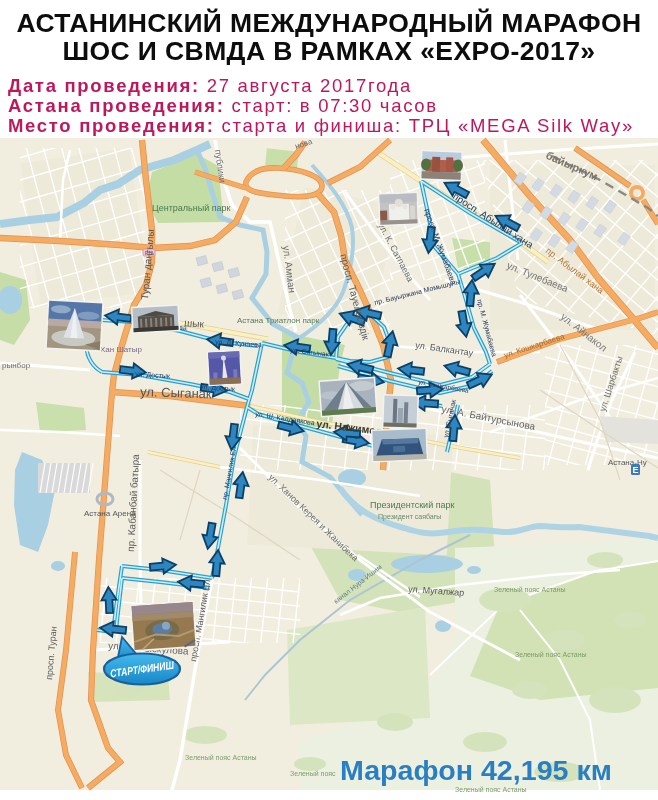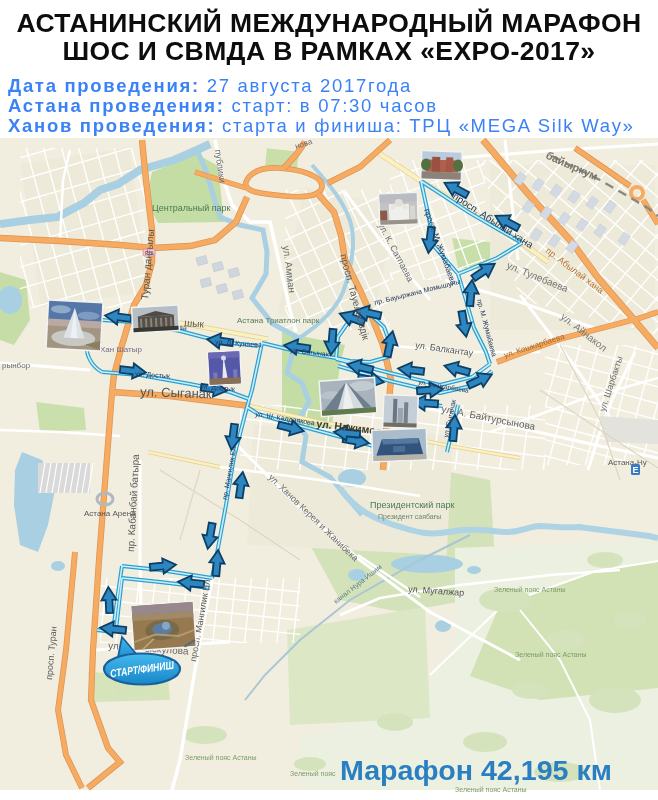--- a/index.html
+++ b/index.html
@@ -1,27 +1,27 @@
 <!DOCTYPE html>
 <html><head><meta charset="utf-8">
 <style>
 html,body{margin:0;padding:0;background:#ffffff;width:658px;height:800px;overflow:hidden;}
 body{font-family:"Liberation Sans", sans-serif;}
 .title{position:absolute;top:8.6px;left:0;width:658px;text-align:center;font-weight:bold;font-size:26.5px;line-height:28.5px;color:#0d0d0d;letter-spacing:0.4px;}
-.info{position:absolute;top:76px;left:8px;font-size:18.5px;line-height:20px;color:#3b82f6;letter-spacing:1.7px;}
+.info{position:absolute;top:76px;left:8px;font-size:18.5px;line-height:20px;color:#be185d;letter-spacing:1.7px;}
 .info b{font-weight:bold;}
 </style></head>
 <body>
 
 <div class="title">АСТАНИНСКИЙ МЕЖДУНАРОДНЫЙ МАРАФОН<br>ШОС И СВМДА В РАМКАХ «EXPO-2017»</div>
 
 <div class="info">
 <div><b>Дата проведения:</b> 27 августа 2017года</div>
 <div><b>Астана проведения:</b> старт: в 07:30 часов</div>
-<div><b>Ханов проведения:</b> старта и финиша: ТРЦ «MEGA Silk Way»</div>
+<div><b>Место проведения:</b> старта и финиша: ТРЦ «MEGA Silk Way»</div>
 </div>
 
 <svg width="658" height="800" viewBox="0 0 658 800" style="position:absolute;top:0;left:0">
 <defs>
 <path id="arw" d="M-13,-3.4 L0,-3.4 L0,-7.6 L13,0 L0,7.6 L0,3.4 L-13,3.4 Z" fill="#2e86c0" stroke="#0c3f66" stroke-width="1.8"></path>
 <linearGradient id="balloon" x1="0" y1="0" x2="0" y2="1">
 <stop offset="0" stop-color="#45b9ec"></stop>
         <stop offset="1" stop-color="#1787c8"></stop>
 </linearGradient>
 </defs>

